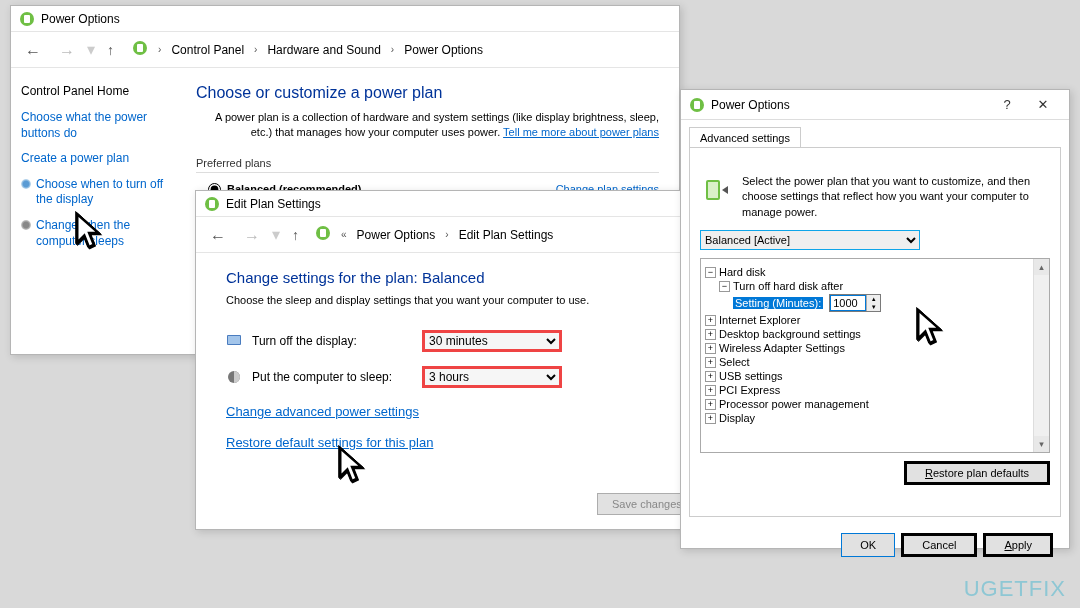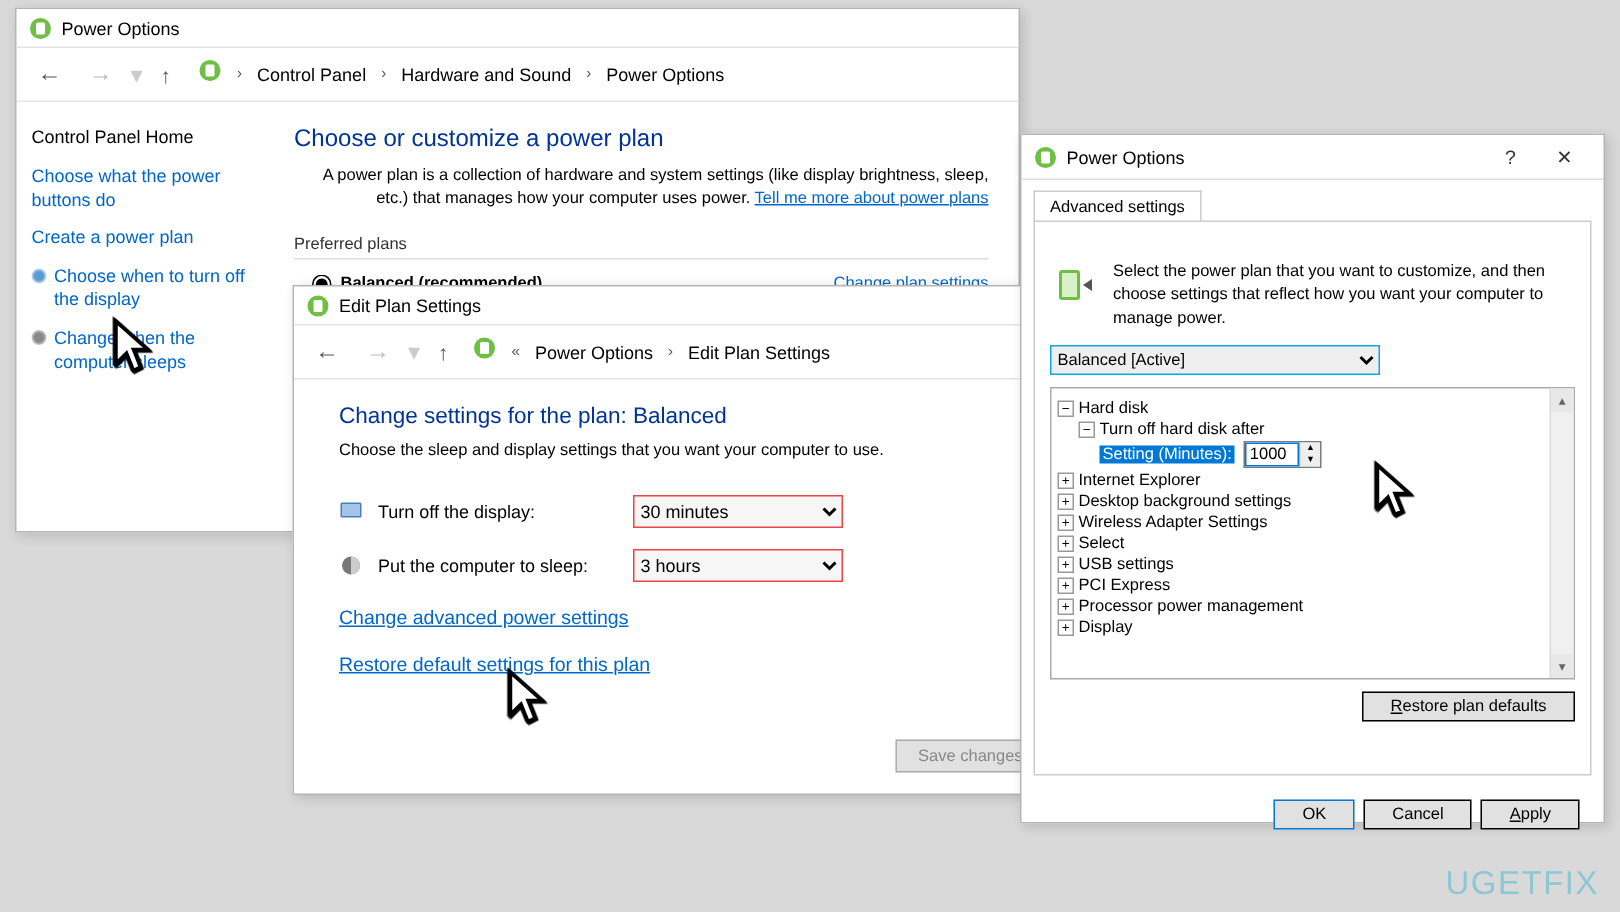--- a/index.html
+++ b/index.html
@@ -47,21 +47,21 @@
     .plan-desc { padding-left: 30px; color: #555; margin-top: 3px; }
 
     
     .win2 { left: 195px; top: 190px; width: 595px; height: 340px; }
     .win2-body { padding: 16px 30px; height: calc(100% - 62px); position:relative;}
     .win2 h1 { font-size: 15px; color: #003399; font-weight: 400; margin-bottom: 8px; }
     .win2 .desc { font-size: 11px; color: #000; margin-bottom: 24px; }
     .setting-row { display: flex; align-items: center; gap: 10px; font-size: 12px; margin-bottom: 14px; }
     .setting-row .sicon { width:16px; height:16px;}
     .setting-row .slabel { width: 160px; color:#000;}
-    .setting-row select { width: 140px; height: 22px; font-size: 12px; border:1px solid #ef4444; background:#f6f6f6;}
+    .setting-row select { width: 140px; height: 22px; font-size: 12px; border:3px solid #ef4444; background:#f6f6f6;}
     .lnk2 { font-size: 13px; color: #0066cc; text-decoration: underline; margin-top: 16px; cursor: pointer; display:block;}
     .btn-row { position:absolute; bottom:14px; right:20px; display:flex; gap:8px;}
     .btn { font-size: 11px; padding: 4px 14px; background:#e1e1e1; border:1px solid #adadad; cursor:pointer; color:#888;}
     
     
     .win3 { left: 680px; top: 89px; width: 390px; height: 460px; background:#fff; }
     .dlg-title { height: 30px; display:flex; align-items:center; padding:0 8px; border-bottom:1px solid #ddd;}
     .dlg-title .ttext{ font-size:12px; flex:1; margin-left:6px;}
     .dlg-title .dlg-btn{ width:36px; text-align:center; font-size:13px; cursor:pointer; color:#333;}
     .tabstrip{ padding:6px 8px 0; }
@@ -82,21 +82,21 @@
     .tree-indent1{ padding-left:14px;}
     .tree-indent2{ padding-left:28px;}
     .tree-setting-label{ background:#0078d7; color:#fff; padding:0 2px;}
     .spinner-box{ display:inline-flex; border:1px solid #7a7a7a; height:18px; margin-left:3px;}
     .spinner-box input{ width:36px; border:none; font-size:11px; padding:0 3px; outline:1px solid #0078d7; outline-offset:-1px;}
     .spinner-btns{ display:flex; flex-direction:column; width:14px; border-left:1px solid #aaa;}
     .spinner-btns div{ flex:1; font-size:6px; text-align:center; background:#eee; cursor:pointer; line-height:8px;}
     
     .restore-row{ display:flex; justify-content:flex-end; margin-top:8px;}
     .win3 .dlg-footer{ padding:8px 16px 10px; display:flex; justify-content:flex-end; gap:6px;}
-    .dlg-btn2{ font-size:11px; padding:3px 18px; background:#e1e1e1; border:1px solid #000000; cursor:pointer;}
+    .dlg-btn2{ font-size:11px; padding:3px 18px; background:#e1e1e1; border:3px solid #000000; cursor:pointer;}
     .dlg-btn2.primary{ border:1px solid #0078d7;}
 
     
     .cursor{ position:absolute; width:28px; height:36px; pointer-events:none; z-index:999;}
     .cursor svg{ filter: drop-shadow(1px 1px 0 #000) drop-shadow(-1px -1px 0 #000);}
     
     .watermark{ position:absolute; right:14px; bottom:6px; font-size:22px; font-weight:300; color:#8ec7d4; letter-spacing:1px;}
   </style>
 </head>
 <body>

